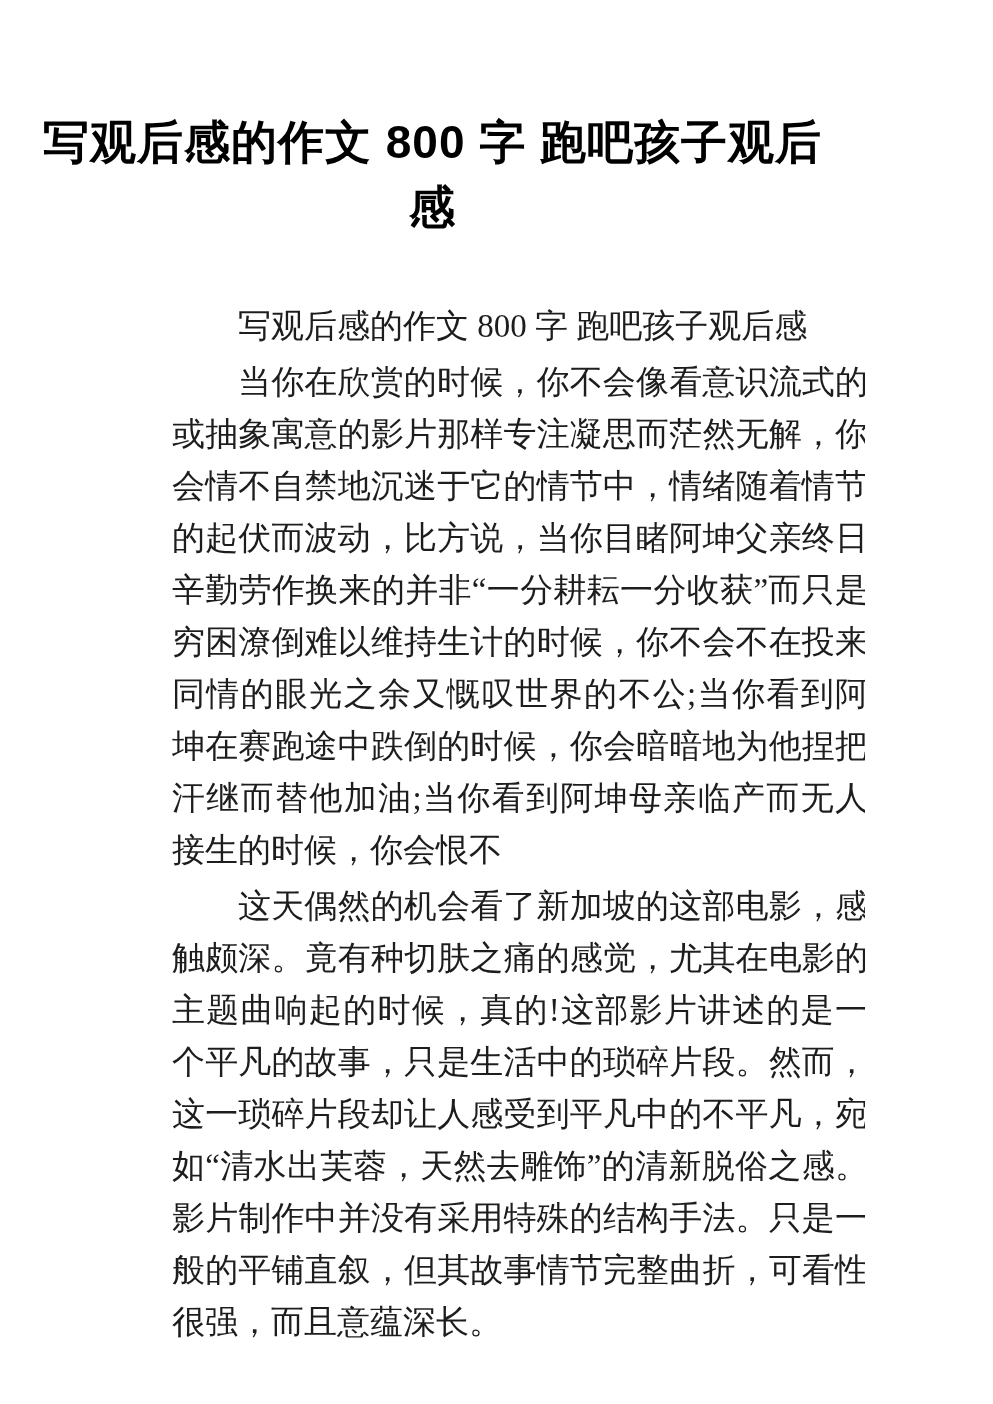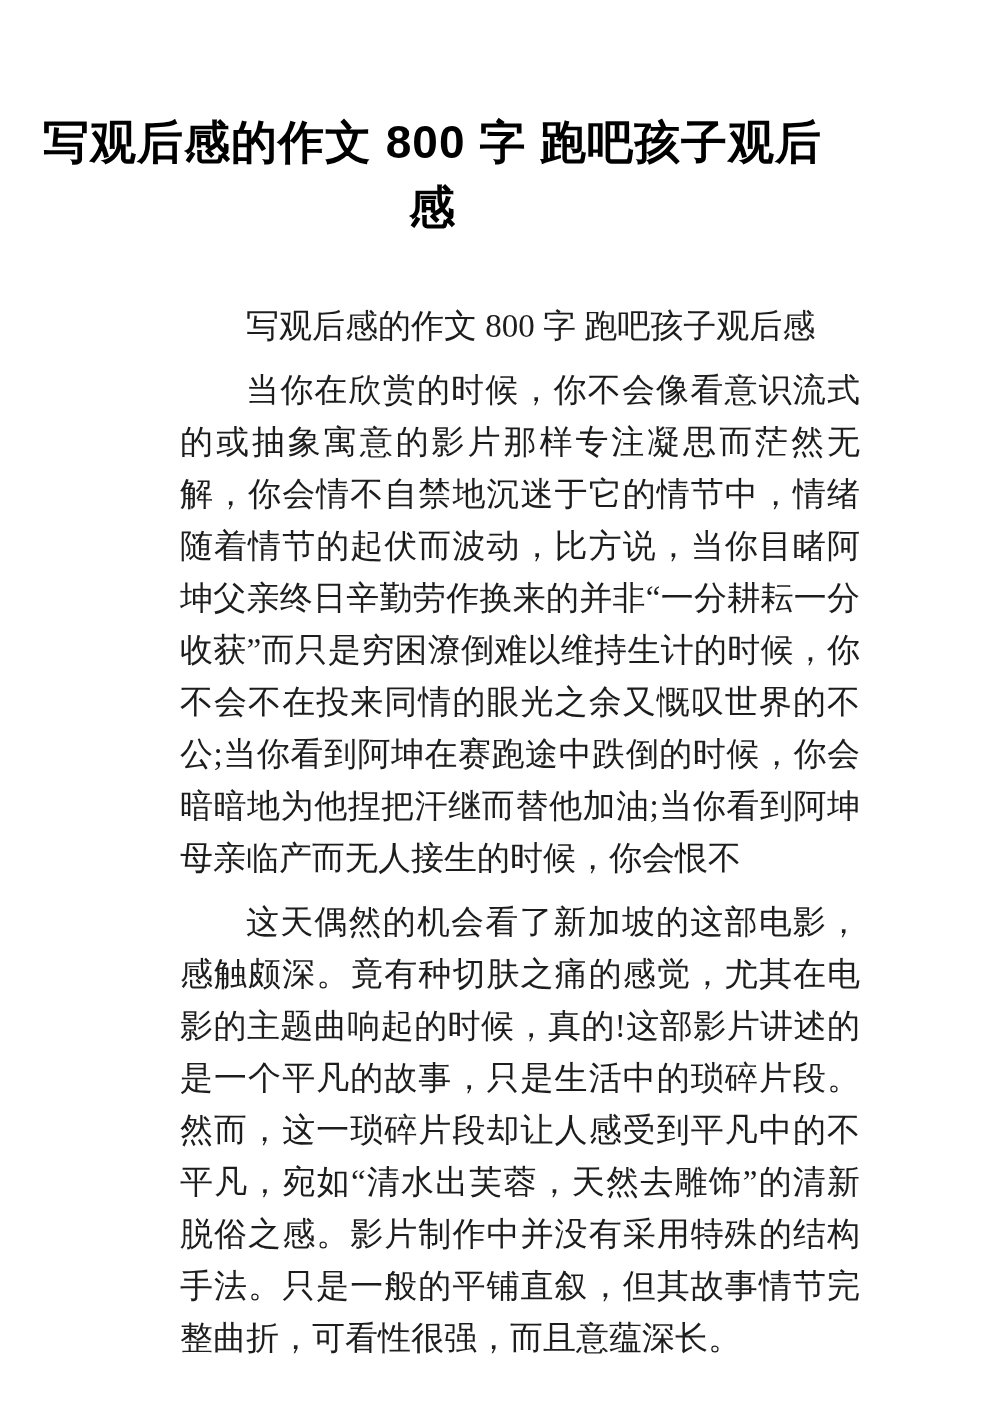--- a/index.html
+++ b/index.html
@@ -33,21 +33,21 @@
     margin-left: 168px;
     width: 704px;
     font-family: "Liberation Serif", "DejaVu Serif", serif;
     font-size: 33px;
     line-height: 52px;
     color: #1d1d1d;
     text-align: justify;
     text-justify: inter-ideograph;
   }
   .para {
-    margin: 12px;
+    margin: 4px;
     padding: 0;
     text-indent: 2em;
   }
 </style>
 </head>
 <body>
 
 <div class="page">
 
   <header class="title">

